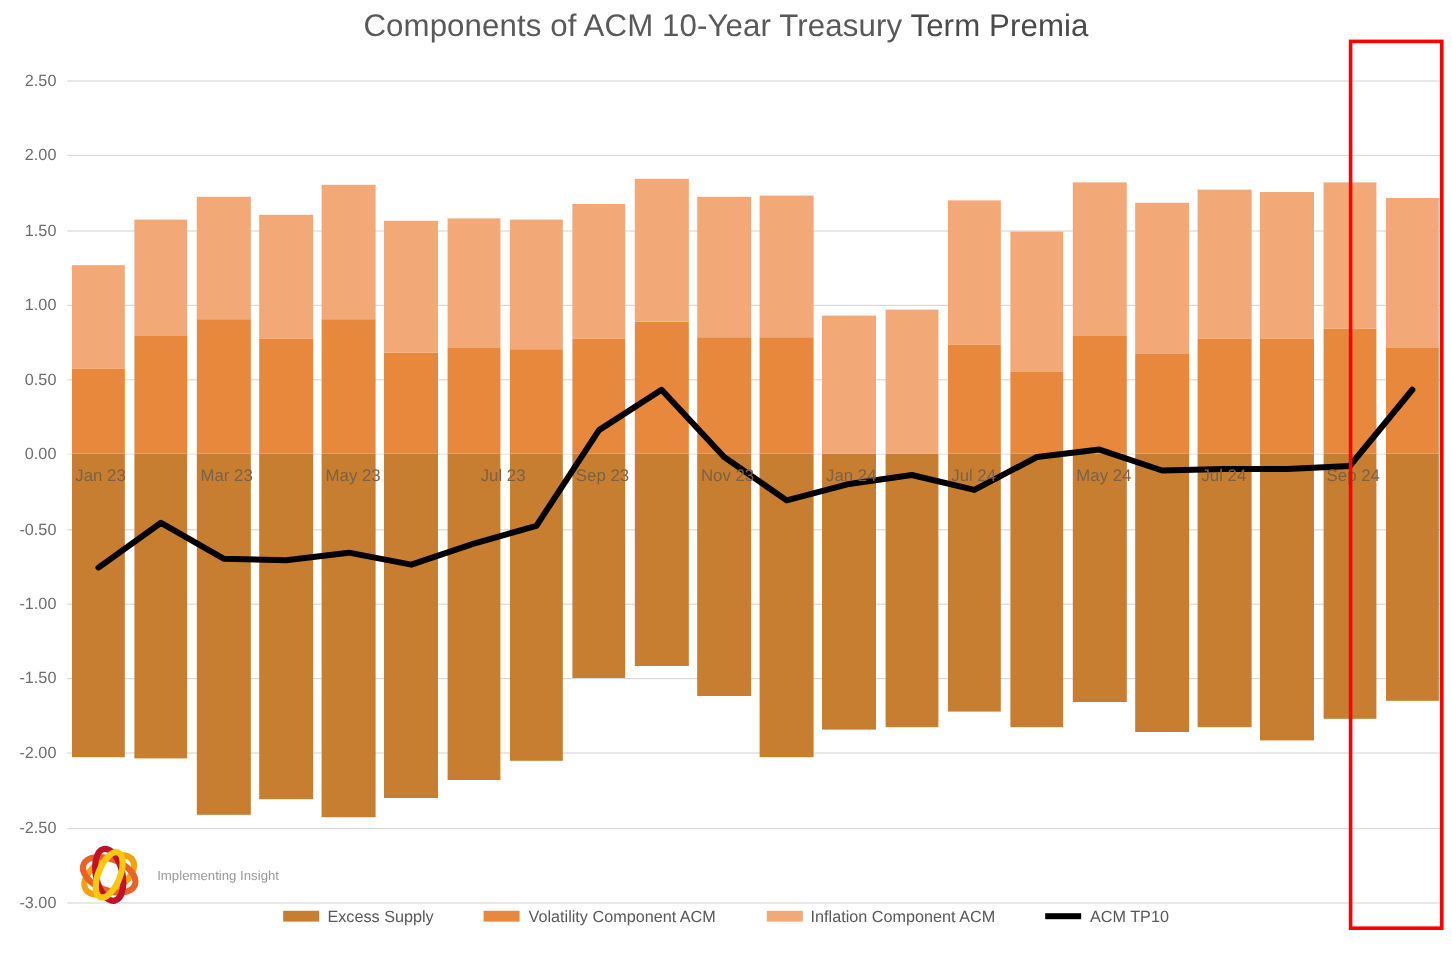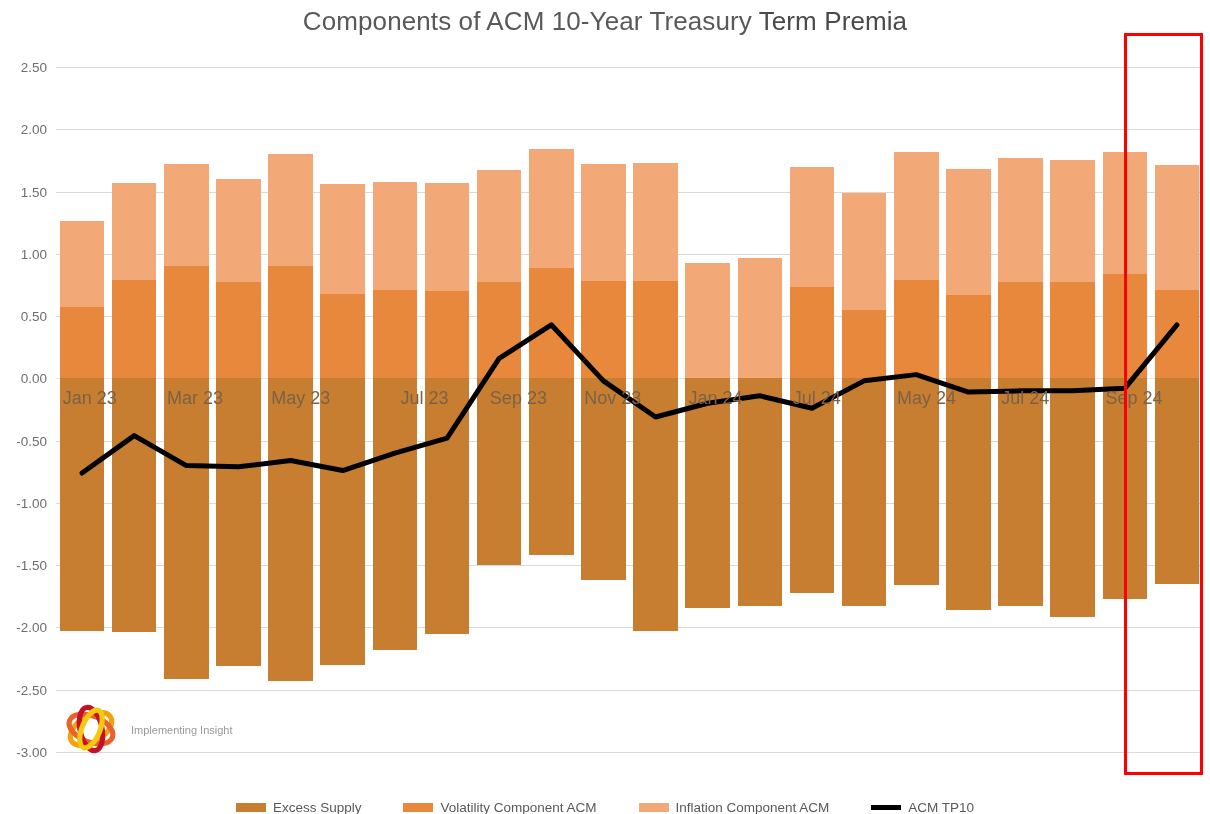--- a/index.html
+++ b/index.html
@@ -50,21 +50,21 @@
   .bar-col {
     position: absolute; top: 0; bottom: 0;
   }
   .seg { position: absolute; left: 0; width: 100%; }
   .seg.supply    { background: #c87e30; }
   .seg.vol       { background: #e8883c; }
   .seg.infl      { background: #f3a878; }
 
   .xlabel {
     position: absolute;
-    font-size: 18px;
+    font-size: 14px;
     color: #7a6248;
     white-space: nowrap;
     pointer-events: none;
   }
 
   
   #lineSvg {
     position: absolute; left: 0; top: 0;
     width: 100%; height: 100%;
     overflow: visible;
@@ -89,21 +89,21 @@
   #logo .mark { width: 62px; height: 58px; flex: none; }
   #logo .wordmark { display: flex; flex-direction: column; justify-content: center; }
   #logo .wm-main { font-size: 21.5px; line-height: 1.05; color: #1a1a1a; white-space: nowrap; }
   #logo .wm-main .b { font-weight: 700; }
   #logo .wm-main .r { font-weight: 400; color: #3a3a3a; }
   #logo .wm-sub { font-size: 11px; color: #9a9a9a; margin-top: 2px; white-space: nowrap; }
 
   
   #legend {
     position: absolute;
-    left: 0; top: 800px; width: 1210px;
+    left: 0; top: 756px; width: 1210px;
     display: flex; justify-content: center; align-items: center;
     gap: 42px;
     font-size: 13.5px;
     color: #595959;
   }
   .legend-item { display: flex; align-items: center; gap: 7px; white-space: nowrap; }
   .legend-swatch { width: 30px; height: 9px; flex: none; }
   .legend-swatch.line { height: 5px; background: #000; }
 </style>
 </head>
@@ -241,21 +241,21 @@
         </div>
       </div>
     <svg id="lineSvg" preserveAspectRatio="none" viewBox="0 0 1147 685">
         <polyline points="26.068181818181817,406.01818181818174 78.20454545454545,368.6545454545455 130.3409090909091,398.5454545454546 182.47727272727272,399.79090909090905 234.61363636363635,393.56363636363636 286.75,403.52727272727276 338.8863636363636,386.09090909090907 391.02272727272725,371.1454545454546 443.1590909090909,291.43636363636364 495.2954545454545,257.8090909090909 547.4318181818182,313.8545454545455 599.5681818181819,349.97272727272724 651.7045454545455,336.2727272727273 703.8409090909091,328.8 755.9772727272727,341.2545454545455 808.1136363636364,313.8545454545455 860.25,307.6272727272728 912.3863636363636,325.06363636363636 964.5227272727273,323.8181818181818 1016.6590909090909,323.8181818181818 1068.7954545454545,321.32727272727277 1120.931818181818,257.8090909090909" fill="none" stroke="#000000" stroke-width="5" stroke-linejoin="round" stroke-linecap="round"></polyline>
       </svg>
     <div id="xlabels">
         <div class="xlabel" style="left: 6.77989px; top: 321.364px;">Jan 23</div>
         <div class="xlabel" style="left: 111.053px; top: 321.364px;">Mar 23</div>
         <div class="xlabel" style="left: 215.325px; top: 321.364px;">May 23</div>
         <div class="xlabel" style="left: 319.598px; top: 321.364px; margin-left: 25px;">Jul 23</div>
-        <div class="xlabel" style="left: 423.871px; top: 321.364px; margin-left: 10px;">Sep 23</div>
+        <div class="xlabel" style="left: 423.871px; top: 321.364px;">Sep 23</div>
         <div class="xlabel" style="left: 528.144px; top: 321.364px;">Nov 23</div>
         <div class="xlabel" style="left: 632.416px; top: 321.364px;">Jan 24</div>
         <div class="xlabel" style="left: 736.689px; top: 321.364px;">Jul 24</div>
         <div class="xlabel" style="left: 840.962px; top: 321.364px;">May 24</div>
         <div class="xlabel" style="left: 945.234px; top: 321.364px;">Jul 24</div>
         <div class="xlabel" style="left: 1049.51px; top: 321.364px;">Sep 24</div>
       </div>
   </div>
 
   <div id="yticks">

